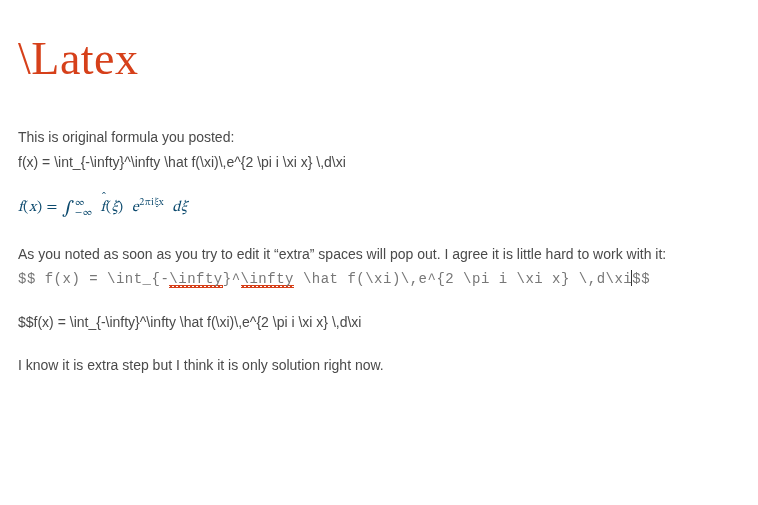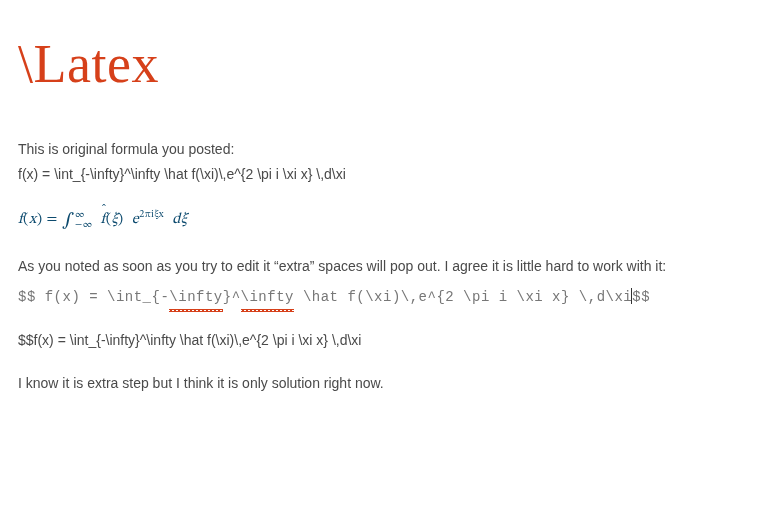--- a/index.html
+++ b/index.html
@@ -7,21 +7,21 @@
       font-family: -apple-system, BlinkMacSystemFont, "Segoe UI", Helvetica, Arial, sans-serif;
       background: #fff;
       padding: 24px 18px 18px 18px;
       color: #4a4a4a;
       font-size: 14px;
       line-height: 1.5;
       width: 758px;
     }
     .title {
       font-family: Georgia, "Times New Roman", serif;
-      font-size: 54px;
+      font-size: 46px;
       color: #d6401a;
       font-weight: 400;
       margin-bottom: 34px;
       letter-spacing: 0.5px;
     }
     .para {
       margin-bottom: 4px;
     }
     .block {
       margin-bottom: 22px;
@@ -53,21 +53,21 @@
       color: #777;
       letter-spacing: 0.5px;
       white-space: nowrap;
     }
     .code-edit .squiggle {
       background-image: linear-gradient(135deg, transparent 40%, #d6401a 40%, #d6401a 60%, transparent 60%),
                         linear-gradient(45deg, transparent 40%, #d6401a 40%, #d6401a 60%, transparent 60%);
       background-size: 4px 3px;
       background-repeat: repeat-x;
       background-position: 0 100%;
-      padding-bottom: 7px;
+      padding-bottom: 1px;
     }
     .cursor {
       display: inline-block;
       width: 1px;
       height: 16px;
       background: #333;
       vertical-align: -3px;
       margin: 0 0 0 -1px;
     }
   </style>
@@ -86,21 +86,21 @@
     <span>f</span><span class="rm">(</span><span>x</span><span class="rm">)</span>
     <span class="rm"> = </span>
     <span class="int">∫</span><span class="sup">∞</span><span class="sub" style="margin-left:-10px;">−∞</span>
     &nbsp;<span class="hat">f</span><span class="rm">(</span><span>ξ</span><span class="rm">)</span>
     &nbsp;<span>e</span><span class="sup"><span class="rm">2</span><span>πiξx</span></span>
     &nbsp;<span>dξ</span>
   </p>
 </div>
 
 <div class="block">
-  <p class="para" style="margin-bottom:10px;">As you noted as soon as you try to edit it “extra” spaces will pop out. I agree it is little hard to work with it:</p>
+  <p class="para" style="margin-bottom:4px;">As you noted as soon as you try to edit it “extra” spaces will pop out. I agree it is little hard to work with it:</p>
   <p class="code-edit">
     <span>$$ f(x)  =  \int_{-</span><span class="squiggle">\infty</span><span>}^</span><span class="squiggle">\infty</span><span> \hat f(\xi)\,e^{2 \pi i \xi x}  \,d\xi</span><span class="cursor"></span><span>$$</span>
   </p>
 </div>
 
 <div class="block">
   <p class="para">$$f(x) = \int_{-\infty}^\infty \hat f(\xi)\,e^{2 \pi i \xi x} \,d\xi</p>
 </div>
 
 <div class="block">

